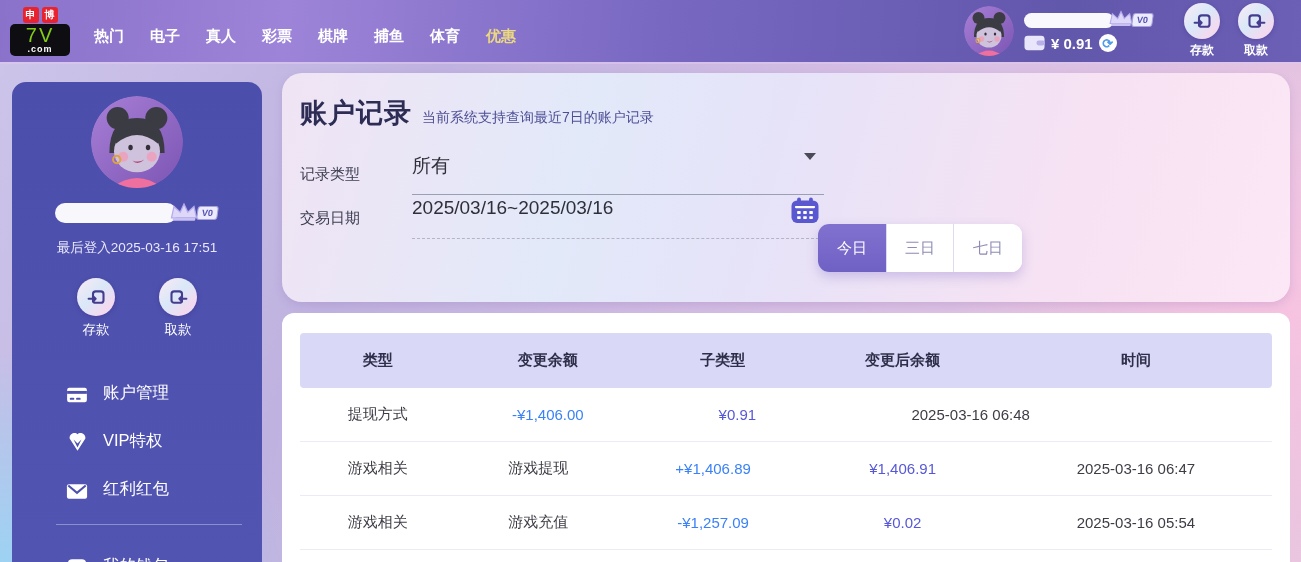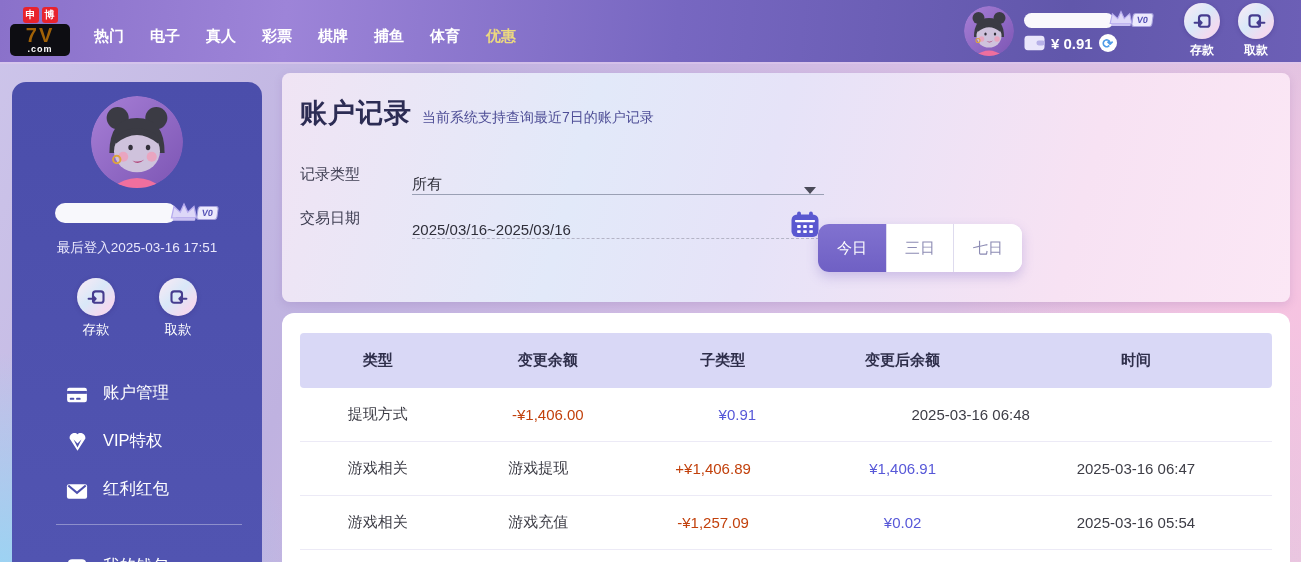--- a/index.html
+++ b/index.html
@@ -14,21 +14,21 @@
 
   
   .topbar { position:relative; height:62px; display:flex; align-items:center;
     background:linear-gradient(95deg,#8a71ca 0%,#9d84d8 22%,#7767c1 52%,#6157ab 82%,#6c5fb6 100%);
     box-shadow:0 2px 0 rgba(222,200,238,.55); z-index:5; }
   .logo { margin-left:10px; width:60px; cursor:pointer; }
   .logo-badges { display:flex; gap:3px; justify-content:center; margin-bottom:1px; }
   .logo-badges span { width:16px; height:16px; background:#e8232d; color:#fff; border-radius:3px;
     font-size:10px; font-weight:bold; display:flex; align-items:center; justify-content:center; }
   .logo-block { background:#0d0d12; border-radius:5px; padding:1px 4px 2px; text-align:center; }
-  .logo-name { color:#a16207; font-size:20px; font-weight:700; letter-spacing:2px; line-height:20px; }
+  .logo-name { color:#84cc16; font-size:20px; font-weight:400; letter-spacing:2px; line-height:20px; }
   .logo-tld { color:#fff; font-size:9px; font-weight:bold; letter-spacing:1px; line-height:9px; }
   .nav { display:flex; gap:26px; margin-left:24px;margin-top:10px; }
   .nav a { color:#ffffff; font-size:15px; font-weight:bold; text-decoration:none; cursor:pointer; }
   .nav a.active { color:#ecd97f; }
 
   .user-cluster { margin-left:auto; margin-right:22px; display:flex; align-items:center; }
   .avatar { border-radius:50%; overflow:hidden; flex:none; }
   .avatar svg { width:100%; height:100%; display:block; }
   .avatar-sm { width:50px; height:50px; }
   .user-meta { margin-left:10px; }
@@ -69,31 +69,31 @@
   .side-actions .round-btn-label { font-size:13.5px; font-weight:normal; margin-top:5px; }
   .side-menu { margin-top:37px; padding-left:54px; text-align:left; }
   .side-item { display:flex; align-items:flex-end; gap:15px; height:28px; margin-bottom:20px;
     color:#fff; font-size:16.5px; text-decoration:none; cursor:pointer; }
   .side-item .mi { width:22px; display:flex; justify-content:center; }
   .side-item .mi svg { display:block; }
   .side-divider { width:186px; height:1px; background:rgba(255,255,255,.35); margin:24px 0 24px -10px; }
 
   
   .content { position:absolute; left:282px; top:11px; width:1008px; }
-  .panel { border-radius:8px; }
+  .panel { border-radius:20px; }
   .filter-panel { position:relative; height:229px; padding:22px 18px 0;
     background:linear-gradient(105deg,#f0e4f4 0%,#e2e9f9 30%,#e6e3f8 48%,#f7e2f3 78%,#fbe7f5 100%);
     box-shadow:0 3px 8px rgba(120,90,160,.18); }
   .title-row { display:flex; align-items:baseline; height:44px; }
   .title-row h1 { font-size:27px; color:#2c2c54; font-weight:bold; letter-spacing:1px; }
   .subtitle { margin-left:10px; font-size:14px; color:#4e4e96; }
   .filter-row { display:flex; margin-top:14px; }
   .filter-row.second { margin-top:2px; }
   .f-label { width:112px; font-size:15px; color:#3c3c50; padding-top:12px; }
-  .f-control { width:412px; height:42px; display:flex; align-items:flex-end; font-size:15px; color:#2f2f3a;
+  .f-control { width:412px; height:42px; display:flex; align-items:flex-start; font-size:19px; color:#2f2f3a;
     border-bottom:1px solid #9aa0b4; cursor:pointer; }
   .filter-row.second .f-control { border-bottom:1px dashed #b4b4c6; }
   .caret { margin-left:auto; margin-right:8px; width:0; height:0;
     border-left:6px solid transparent; border-right:6px solid transparent; border-top:7px solid #4a4a58; }
   .cal { margin-left:auto; margin-right:4px; width:30px; height:27px; cursor:pointer; }
   .cal svg { width:100%; height:100%; display:block; }
   .day-group { position:absolute; left:536px; top:151px; display:flex; height:48px;
     border-radius:11px; overflow:hidden; background:#fff; box-shadow:0 5px 12px rgba(110,90,190,.28); }
   .day { width:68px; height:48px; border:none; background:#fff; color:#8d8cb4; font-size:15px;
     font-family:"Liberation Sans", sans-serif; cursor:pointer; }
@@ -101,21 +101,21 @@
   .day.active { background:linear-gradient(180deg,#8172d0,#6f60c4); color:#fff; }
 
   .table-panel { margin-top:11px; height:249px; background:#fff; border-radius:12px 12px 0 0;
     padding:20px 18px 0; overflow:hidden; }
   .t-head { display:flex; align-items:center; height:55px; background:#d9d8f6; border-radius:4px; }
   .t-row { display:flex; align-items:center; height:54px; border-bottom:1px solid #eceaf6; }
   .tc { text-align:center; font-size:15px; }
   .c0 { width:16%; } .c1 { width:17%; } .c2 { width:19%; } .c3 { width:20%; } .c4 { width:28%; }
   .t-head .tc { color:#2e2e4a; font-weight:bold; }
   .t-row .tc { color:#3d3d46; }
-  .t-row .neg, .t-row .pos { color:#c2410c;text-align:center; }
+  .t-row .neg, .t-row .pos { color:#3b82f6;text-align:center; }
   .t-row .after { color:#5758d8; }
 </style>
 </head>
 <body>
 
 <div class="stage">
 
   <header class="topbar">
     <div class="logo">
       <div class="logo-badges">

